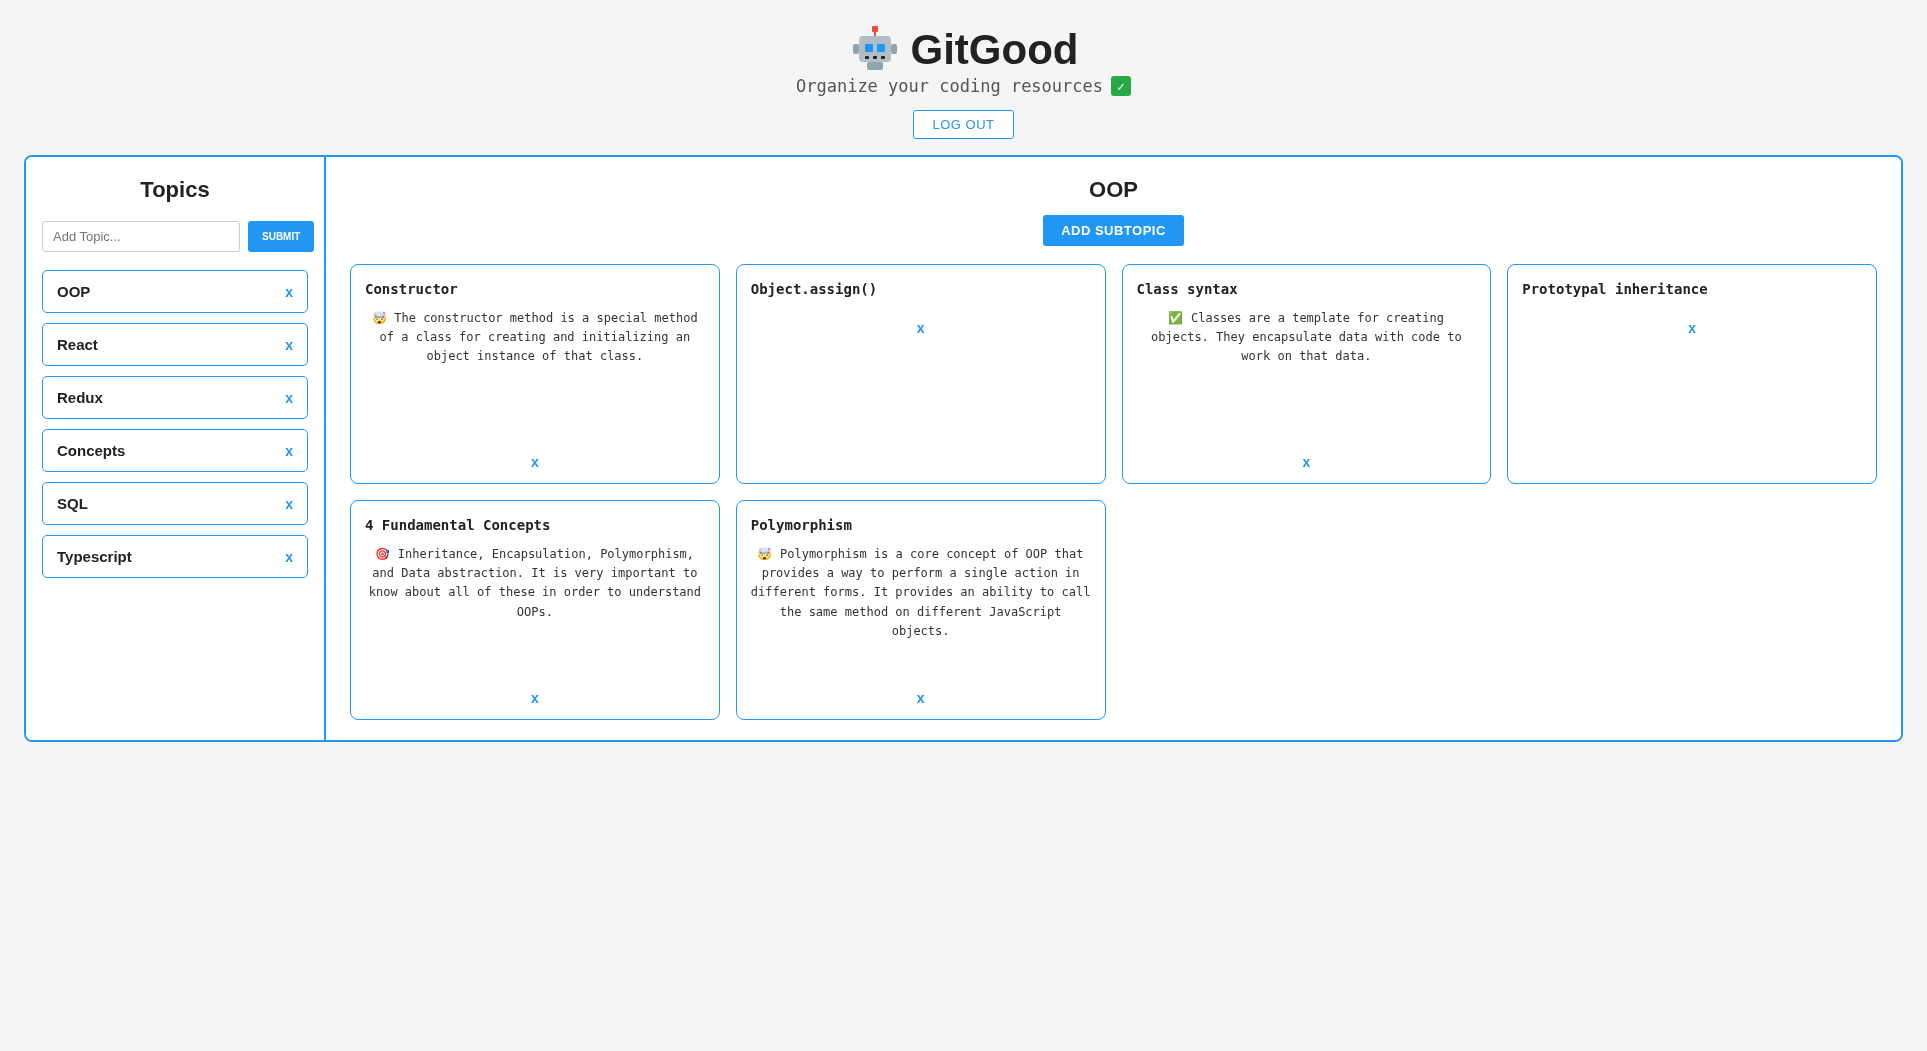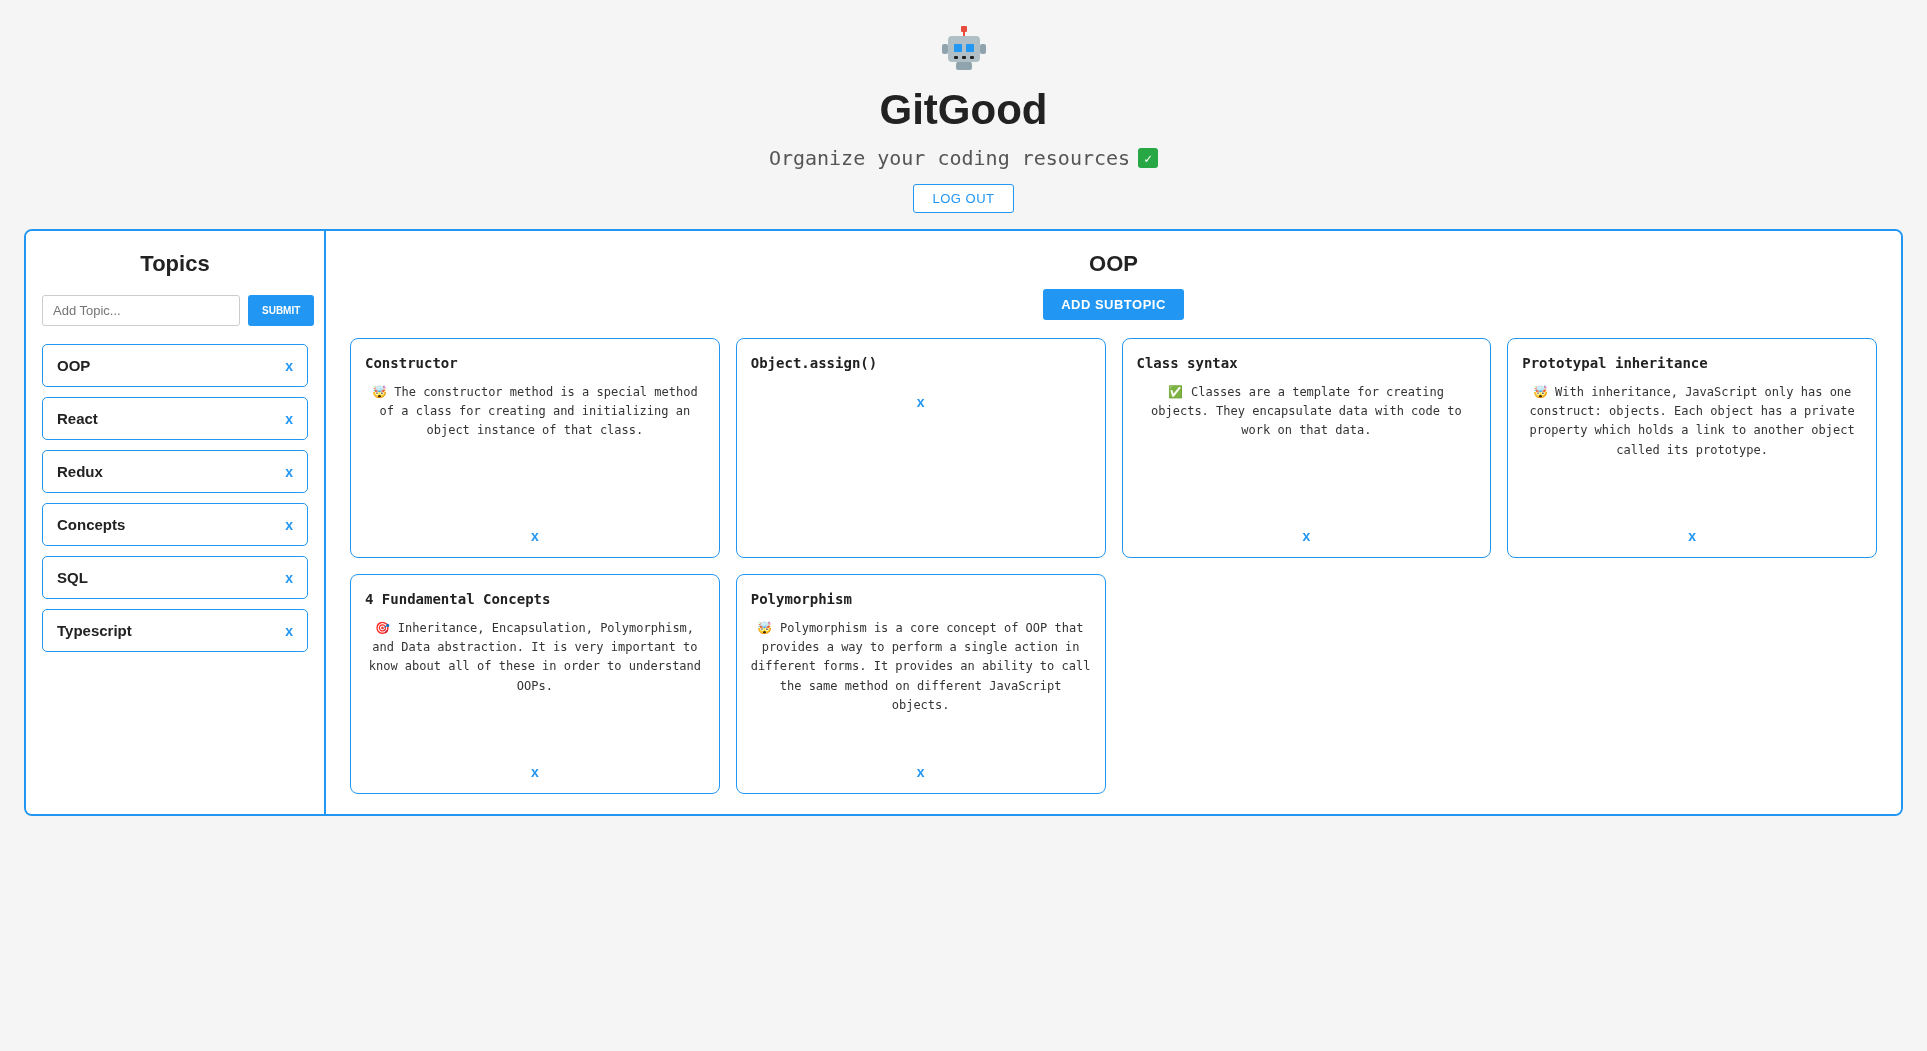--- a/index.html
+++ b/index.html
@@ -10,35 +10,34 @@
     }
     .header {
       text-align: center;
       padding: 24px 0 16px;
     }
     .header-title {
       display: flex;
       align-items: center;
       justify-content: center;
       gap: 10px;
-      margin-bottom: 12px;
-      flex-direction: column;
+      margin-bottom: 0;
     }
     .header-title h1 {
       font-size: 42px;
       font-weight: bold;
       color: #222;
     }
     .robot-icon {
       width: 52px;
       height: 52px;
     }
     .tagline {
       font-family: monospace;
-      font-size: 20px;
+      font-size: 17px;
       color: #555;
       display: flex;
       align-items: center;
       justify-content: center;
       gap: 8px;
       margin-bottom: 14px;
     }
     .check-green {
       display: inline-block;
       width: 20px;
@@ -295,21 +294,20 @@
   </div>
         <div class="card">
     <div class="card-title">Class syntax</div>
     <div class="card-body">✅ Classes are a template for creating objects. They encapsulate data with code to work on that data.</div>
     <div class="card-footer">
       <span class="card-x">x</span>
     </div>
   </div>
         <div class="card">
     <div class="card-title">Prototypal inheritance</div>
-    <div class="card-body">🤯 With inheritance, JavaScript only has one construct: objects. Each object has a private property which holds a link to another object called its prototype.</div>
     <div class="card-footer">
       <span class="card-x">x</span>
     </div>
   </div>
         <div class="card">
     <div class="card-title">4 Fundamental Concepts</div>
     <div class="card-body">🎯 Inheritance, Encapsulation, Polymorphism, and Data abstraction. It is very important to know about all of these in order to understand OOPs.</div>
     <div class="card-footer">
       <span class="card-x">x</span>
     </div>

